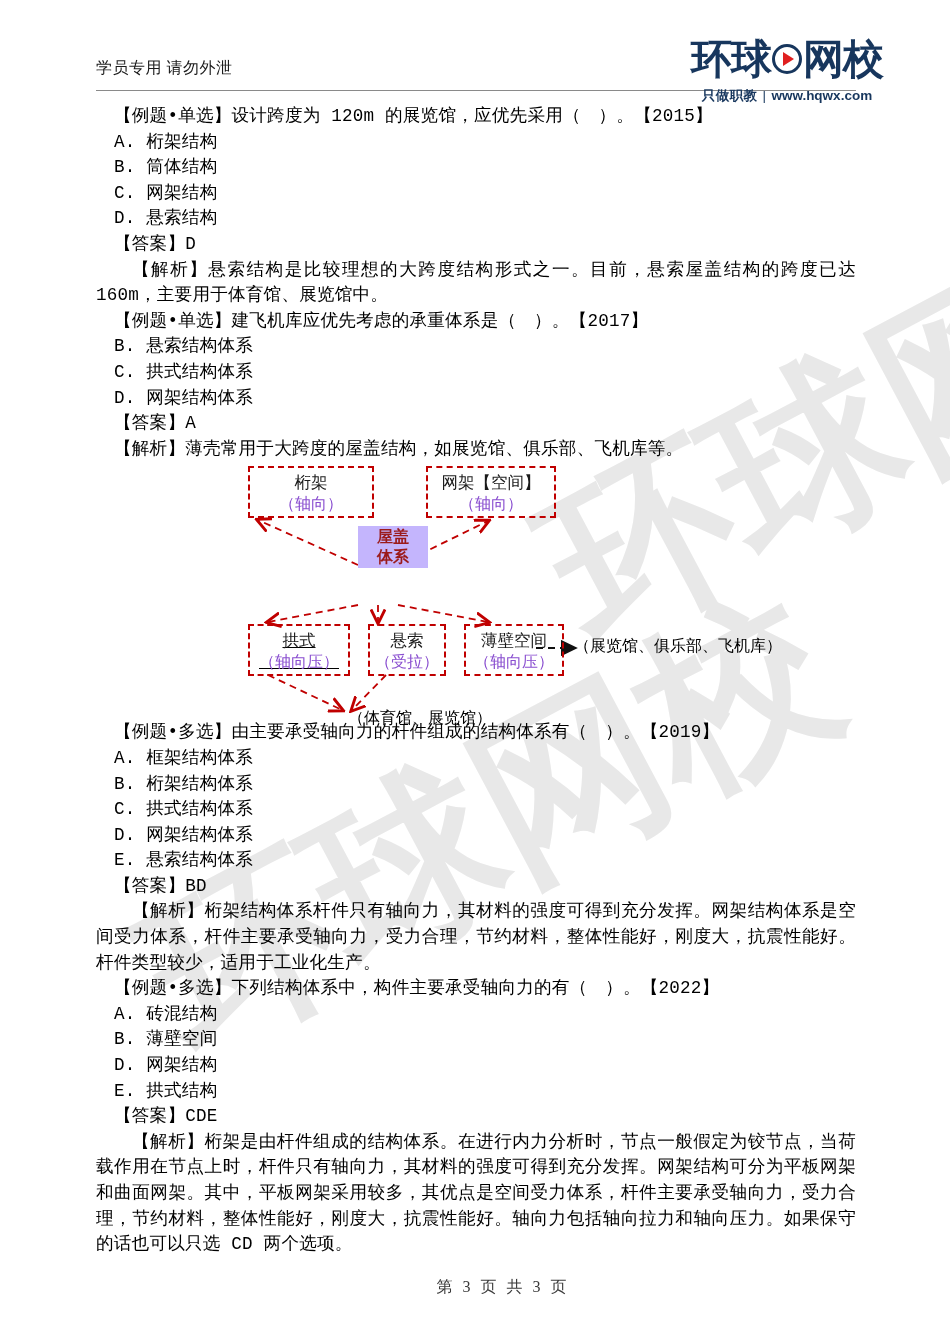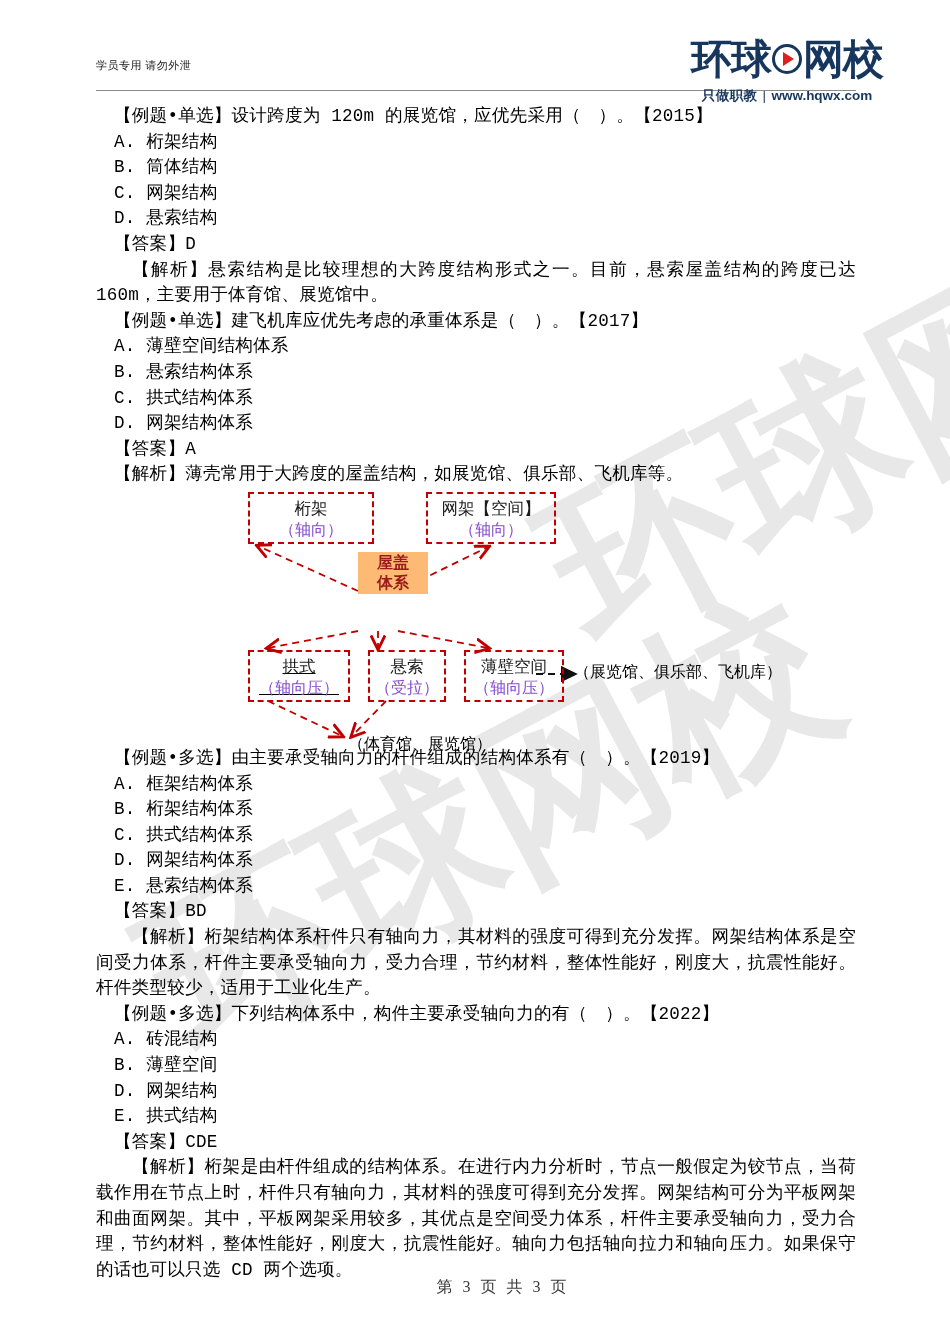--- a/index.html
+++ b/index.html
@@ -49,21 +49,21 @@
   .header {
     position: absolute;
     left: 0; top: 0;
     width: 950px;
     z-index: 3;
   }
   .header-note {
     position: absolute;
     left: 96px;
     top: 58px;
-    font-size: 11px;
+    font-size: 16px;
     color: #1a1a1a;
     letter-spacing: 0.5px;
     font-family: "Liberation Serif", serif;
   }
   .header-rule {
     position: absolute;
     left: 96px;
     top: 90px;
     width: 760px;
     height: 1px;
@@ -166,21 +166,21 @@
     font-family: "Liberation Sans", sans-serif;
   }
   .dbox .t2 {
     font-size: 16px;
     color: #8a4fd0;
     line-height: 21px;
     font-family: "Liberation Sans", sans-serif;
   }
   .center-box {
     position: absolute;
-    background: #fdba74;
+    background: #c4b5fd;
     text-align: center;
     box-sizing: border-box;
     color: #9b1b1b;
     font-weight: bold;
     font-size: 16px;
     line-height: 20px;
     font-family: "Liberation Sans", sans-serif;
     padding-top: 1px;
   }
   .green-note {
@@ -238,21 +238,20 @@
 
     <p class="line ind1">【例题•单选】设计跨度为 120m 的展览馆，应优先采用（　）。【2015】</p>
     <p class="line ind1">A. 桁架结构</p>
     <p class="line ind1">B. 筒体结构</p>
     <p class="line ind1">C. 网架结构</p>
     <p class="line ind1">D. 悬索结构</p>
     <p class="line ind1">【答案】D</p>
     <p class="line para">【解析】悬索结构是比较理想的大跨度结构形式之一。目前，悬索屋盖结构的跨度已达 160m，主要用于体育馆、展览馆中。</p>
 
     <p class="line ind1">【例题•单选】建飞机库应优先考虑的承重体系是（　）。【2017】</p>
-    <p class="line ind1">A. 薄壁空间结构体系</p>
     <p class="line ind1">B. 悬索结构体系</p>
     <p class="line ind1">C. 拱式结构体系</p>
     <p class="line ind1">D. 网架结构体系</p>
     <p class="line ind1">【答案】A</p>
     <p class="line ind1">【解析】薄壳常用于大跨度的屋盖结构，如展览馆、俱乐部、飞机库等。</p>
 
 
     <div class="diagram">
 
       <svg width="760" height="256">

